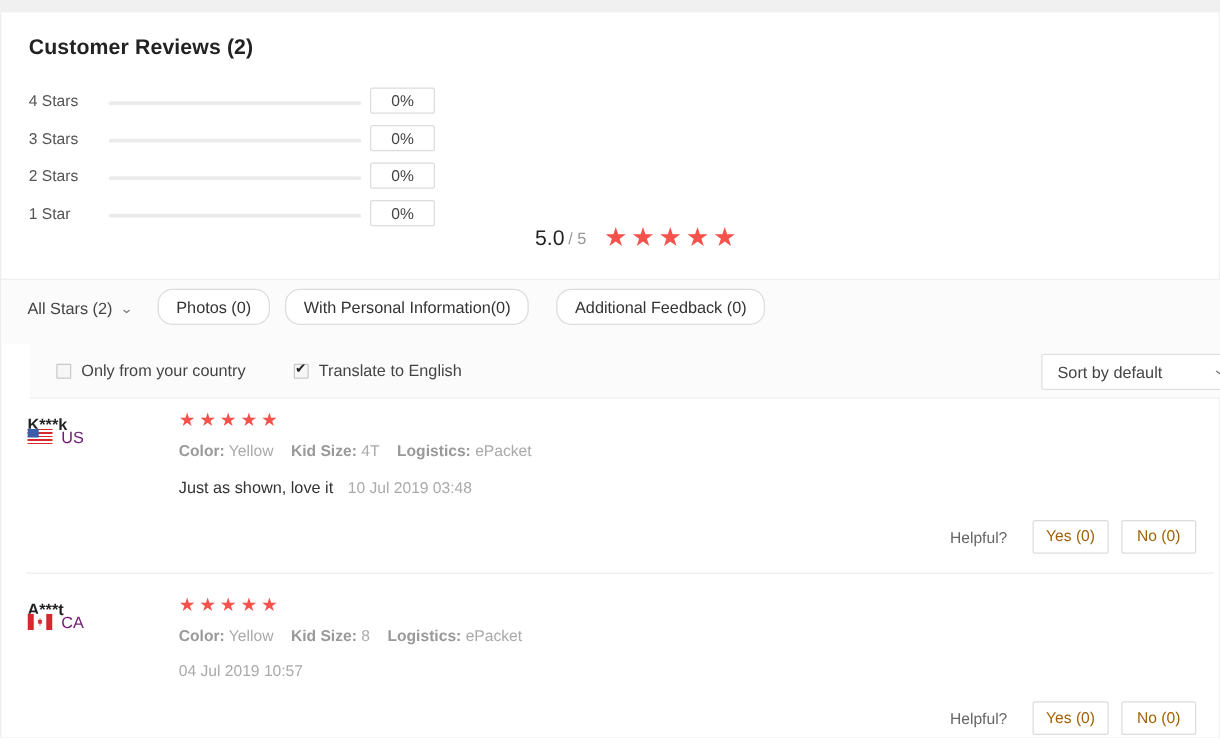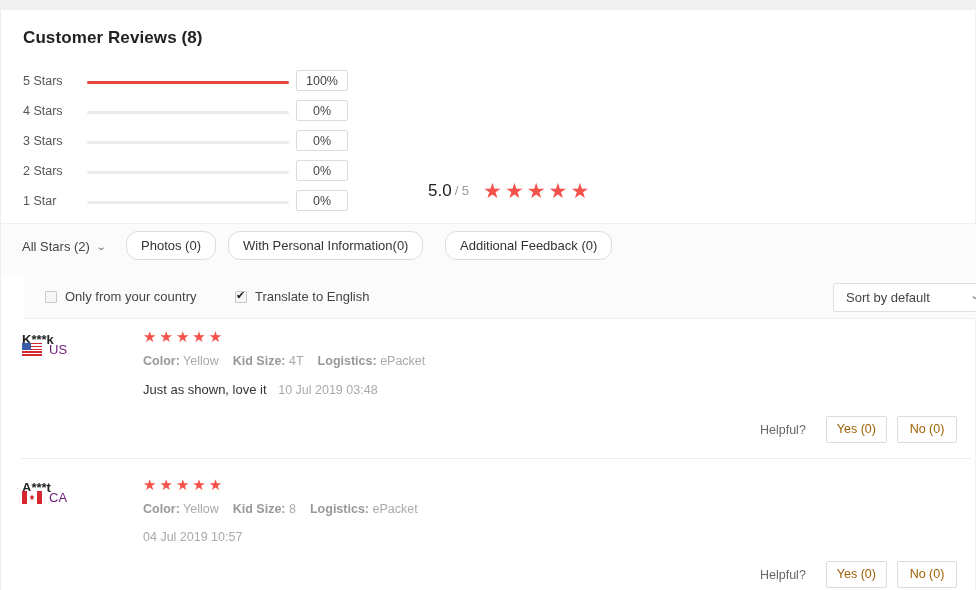--- a/index.html
+++ b/index.html
@@ -413,31 +413,24 @@
     cursor: pointer;
     font-family: "Liberation Sans", sans-serif;
   }
 </style>
 </head>
 <body>
 
 <div id="page">
   <div id="card">
 
-    <div class="reviews-title">Customer Reviews (8)</div>
+    <div class="reviews-title">Customer Reviews (2)</div>
 
     <div class="summary">
       <div class="bars" id="bars">
-          <div class="bar-row">
-            <div class="bar-label">5 Stars</div>
-            <div class="bar-track">
-              <div class="bar-fill" style="width: 100%;"></div>
-            </div>
-            <div class="bar-pct">100%</div>
-          </div>
           <div class="bar-row">
             <div class="bar-label">4 Stars</div>
             <div class="bar-track">
               <div class="bar-fill" style="width: 0%; background: transparent;"></div>
             </div>
             <div class="bar-pct">0%</div>
           </div>
           <div class="bar-row">
             <div class="bar-label">3 Stars</div>
             <div class="bar-track">

